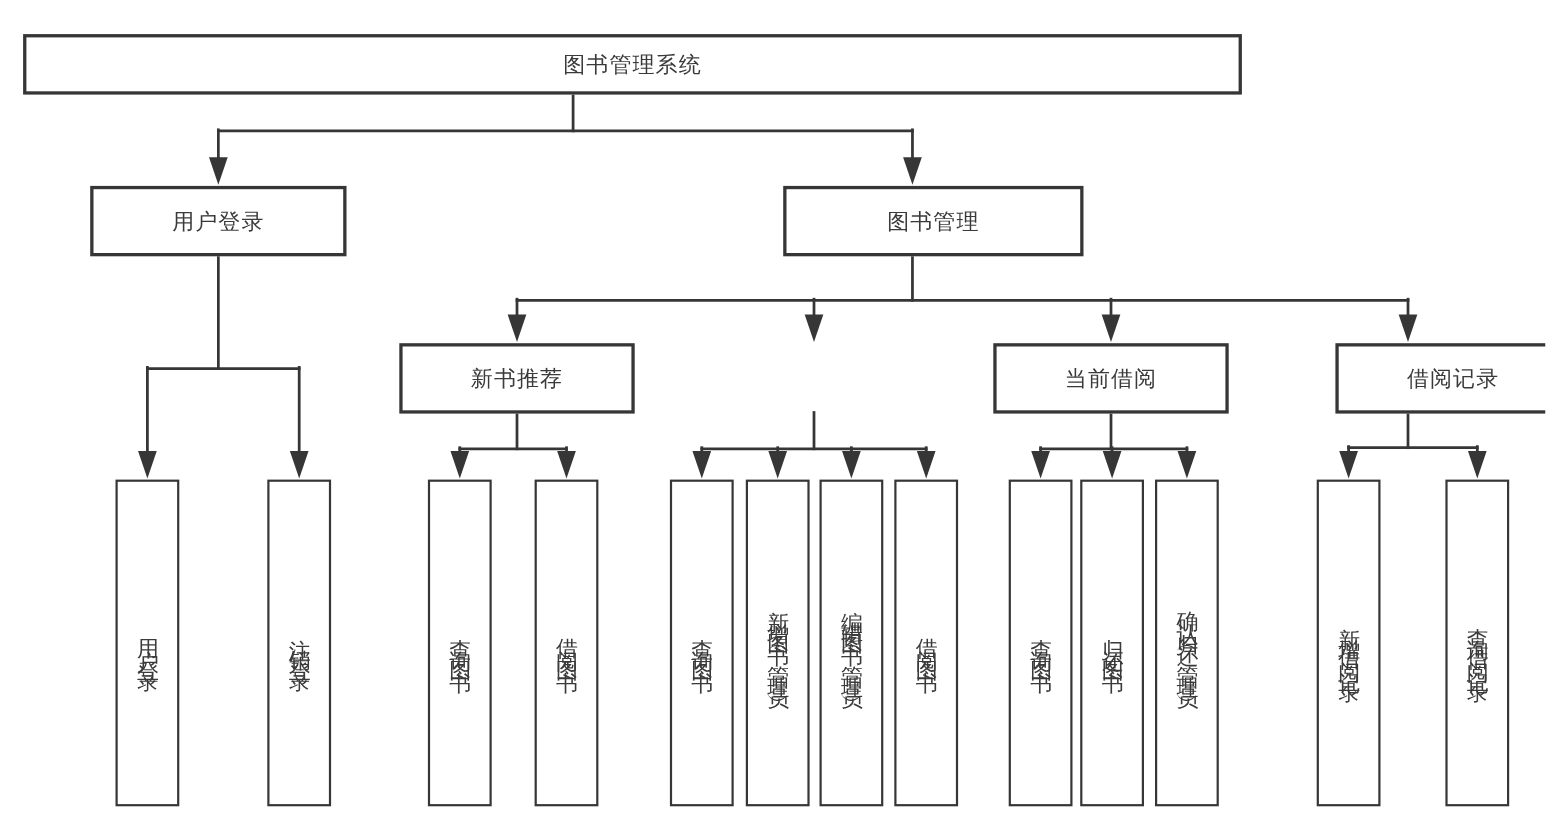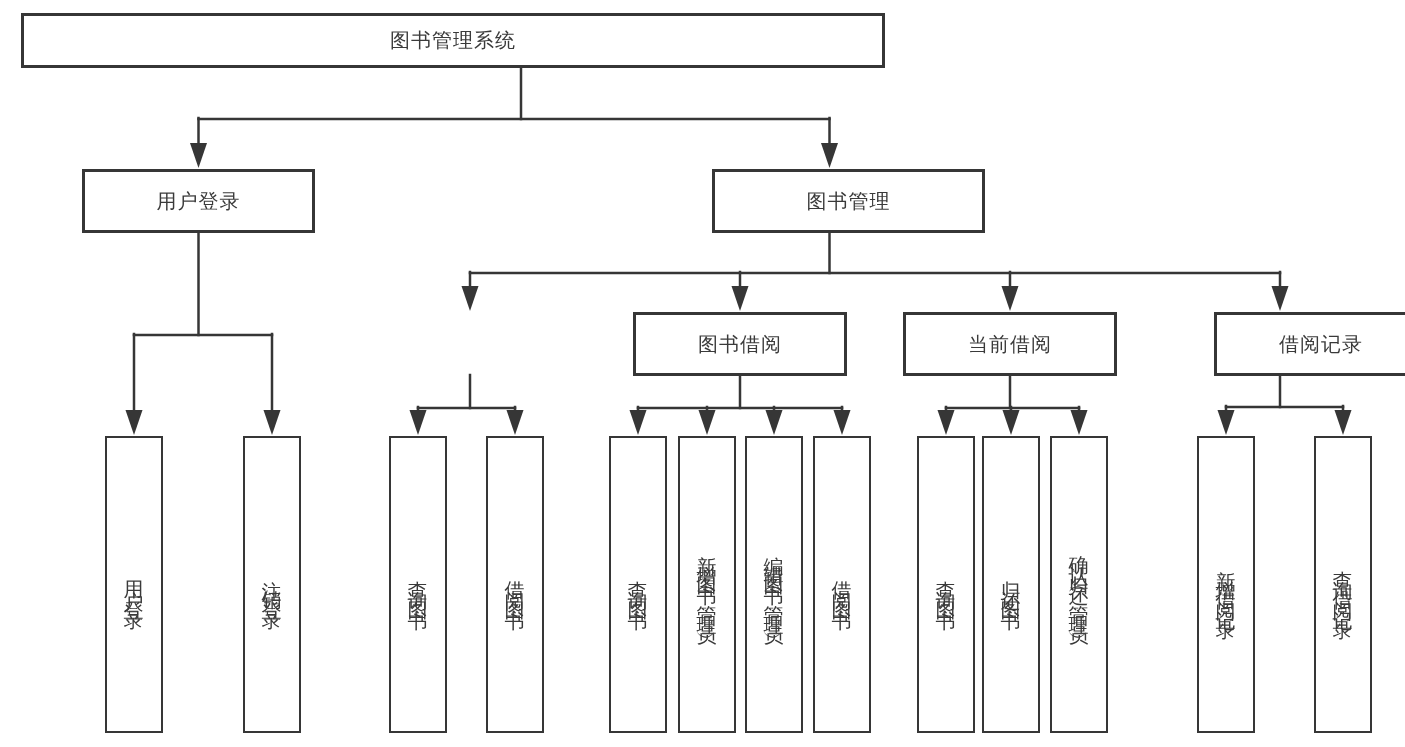--- a/index.html
+++ b/index.html
@@ -114,26 +114,26 @@
     <polygon points="1070.5,410 1087.5,410 1079,435"></polygon>
 
     <line x1="1280" y1="375" x2="1280" y2="407"></line>
     <line x1="1226" y1="407" x2="1343" y2="407"></line>
     <line x1="1226" y1="406" x2="1226" y2="412"></line>
     <line x1="1343" y1="406" x2="1343" y2="412"></line>
     <polygon points="1217.5,410 1234.5,410 1226,435"></polygon>
     <polygon points="1334.5,410 1351.5,410 1343,435"></polygon>
   </svg>
 
-  <div class="h-box" style="left:21px;top:13px;width:864px;height:55px;font-family:Liberation Serif, serif;">图书管理系统</div>
+  <div class="h-box" style="left:21px;top:31px;width:1108px;height:55px;font-family:Liberation Serif, serif;">图书管理系统</div>
 
   <div class="h-box" style="left:82px;top:169px;width:233px;height:64px;">用户登录</div>
   <div class="h-box" style="left:712px;top:169px;width:273px;height:64px;">图书管理</div>
 
-  <div class="h-box" style="left:633px;top:312px;width:214px;height:64px;">图书借阅</div>
+  <div class="h-box" style="left:363px;top:312px;width:214px;height:64px;">新书推荐</div>
   <div class="h-box" style="left:903px;top:312px;width:214px;height:64px;">当前借阅</div>
   <div class="h-box" style="left:1214px;top:312px;width:214px;height:64px;">借阅记录</div>
 
   <div class="v-box" style="left:105px;top:436px;width:58px;height:297px;">用户登录</div>
   <div class="v-box" style="left:243px;top:436px;width:58px;height:297px;">注销登录</div>
 
   <div class="v-box" style="left:389px;top:436px;width:58px;height:297px;">查询图书</div>
   <div class="v-box" style="left:486px;top:436px;width:58px;height:297px;">借阅图书</div>
 
   <div class="v-box" style="left:609px;top:436px;width:58px;height:297px;">查询图书</div>

